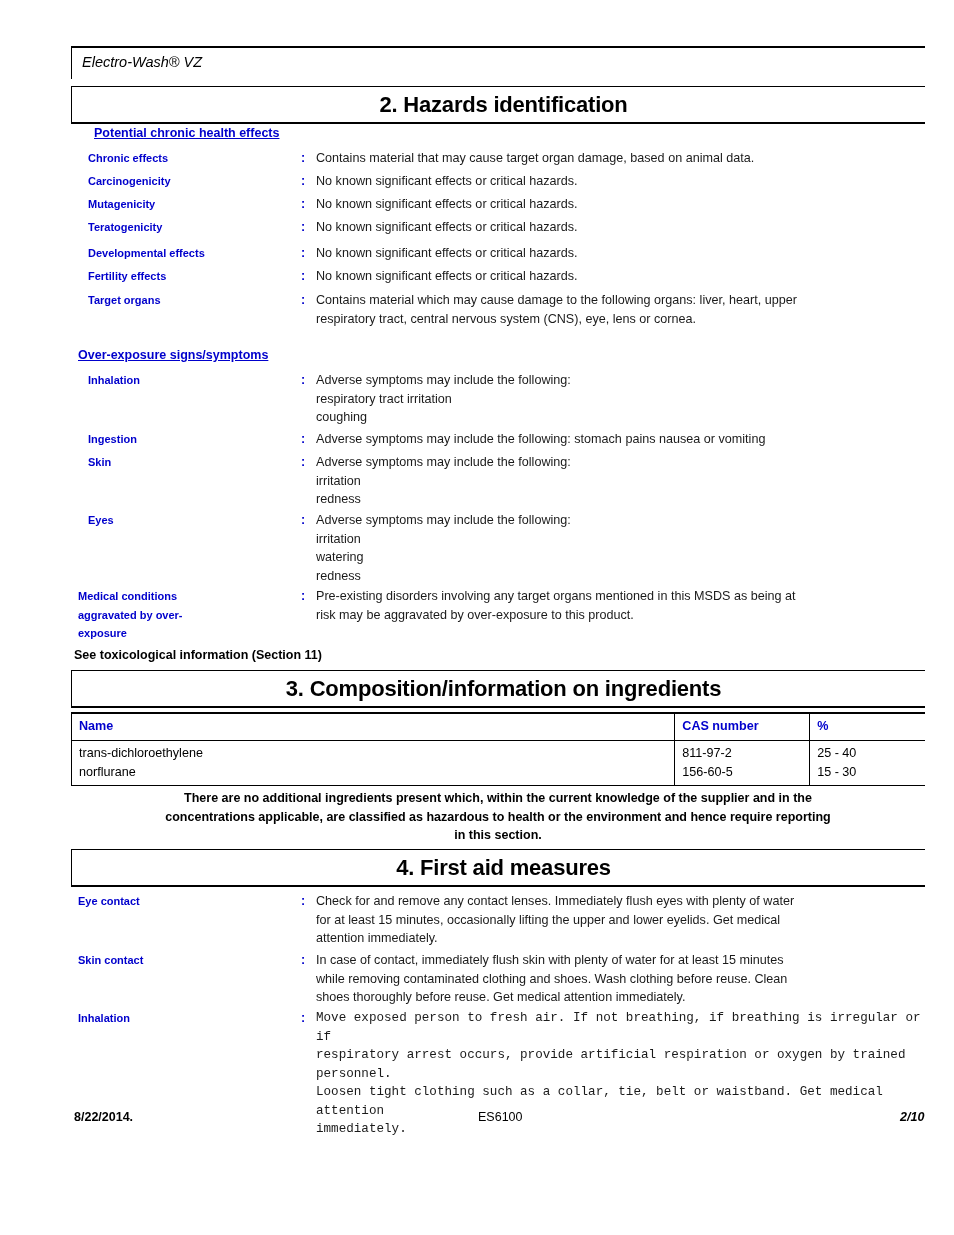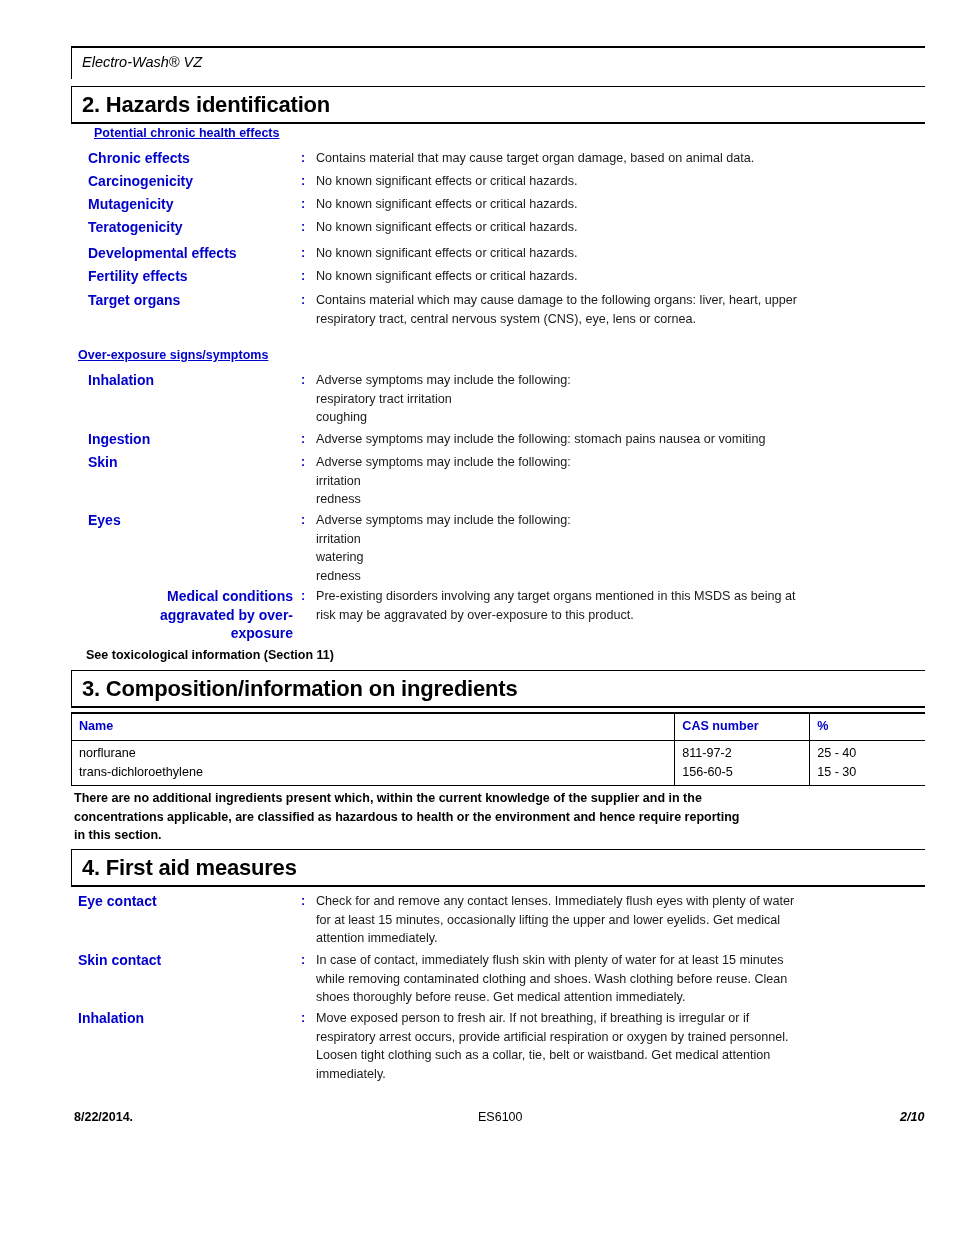--- a/index.html
+++ b/index.html
@@ -49,20 +49,21 @@
     position: absolute;
     left: 71px;
     width: 854px;
     border-top: 1.5px solid #000;
     border-bottom: 2.5px solid #000;
     border-left: 1.5px solid #000;
     height: 38px;
     padding-left: 10px;
     display: flex;
     align-items: center;
+    justify-content: center;
   }
   .section-bar .sec-title {
     font-size: 22px;
     font-weight: bold;
     line-height: 1;
     white-space: nowrap;
     letter-spacing: -0.2px;
   }
 
   
@@ -79,21 +80,21 @@
 
   
   .row {
     position: absolute;
     display: block;
   }
   .row .lbl {
     position: absolute;
     left: 0;
     top: 0;
-    font-size: 14px;
+    font-size: 11px;
     font-weight: bold;
     color: #0000CC;
     line-height: 18.5px;
   }
   .row .colon {
     position: absolute;
     font-size: 12.5px;
     font-weight: bold;
     color: #0000CC;
     line-height: 18.5px;
@@ -264,57 +265,57 @@
   <div class="row" style="left:88px; top:511px; width:840px;">
     <div class="lbl">Eyes</div>
     <div class="colon" style="left:213px;">:</div>
     <div class="val" style="left:228px; width:612px;">Adverse symptoms may include the following:
 irritation
 watering
 redness</div>
   </div>
 
   <div class="row" style="left:78px; top:587px; width:850px;">
-    <div class="lbl" style="white-space:pre-line; width:215px;text-align:right;">Medical conditions
+    <div class="lbl" style="white-space:pre-line; width:215px;">Medical conditions
 aggravated by over-
 exposure</div>
     <div class="colon" style="left:223px;">:</div>
     <div class="val" style="left:238px; width:612px;">Pre-existing disorders involving any target organs mentioned in this MSDS as being at
 risk may be aggravated by over-exposure to this product.</div>
   </div>
 
-  <div class="bold-note" style="left:74px; top:646px; width:840px;margin-left:12px;">See toxicological information (Section 11)</div>
+  <div class="bold-note" style="left:74px; top:646px; width:840px;">See toxicological information (Section 11)</div>
 
   <div class="section-bar" style="top:670px;">
     <div class="sec-title">3. Composition/information on ingredients</div>
   </div>
 
   <div class="tbl" style="top:712px;">
     <div class="tr head-row">
       <div class="th col-name">Name</div>
       <div class="th col-cas">CAS number</div>
       <div class="th col-pct">%</div>
     </div>
     <div class="tr body-row">
       <div class="td col-name">
+        <div>trans-dichloroethylene</div>
         <div>norflurane</div>
-        <div>trans-dichloroethylene</div>
       </div>
       <div class="td col-cas">
         <div>811-97-2</div>
         <div>156-60-5</div>
       </div>
       <div class="td col-pct">
         <div>25 - 40</div>
         <div>15 - 30</div>
       </div>
     </div>
   </div>
 
-  <div class="bold-note" style="left:74px; top:789px; width:848px; white-space:pre-line;">There are no additional ingredients present which, within the current knowledge of the supplier and in the
+  <div class="bold-note" style="left:74px; top:789px; width:848px; white-space:pre-line;text-align:center;">There are no additional ingredients present which, within the current knowledge of the supplier and in the
 concentrations applicable, are classified as hazardous to health or the environment and hence require reporting
 in this section.</div>
 
   <div class="section-bar" style="top:849px;">
     <div class="sec-title">4. First aid measures</div>
   </div>
 
   <div class="row" style="left:78px; top:892px; width:850px;">
     <div class="lbl">Eye contact</div>
     <div class="colon" style="left:223px;">:</div>
@@ -327,21 +328,21 @@
     <div class="lbl">Skin contact</div>
     <div class="colon" style="left:223px;">:</div>
     <div class="val" style="left:238px; width:615px;">In case of contact, immediately flush skin with plenty of water for at least 15 minutes
 while removing contaminated clothing and shoes.  Wash clothing before reuse.  Clean
 shoes thoroughly before reuse.  Get medical attention immediately.</div>
   </div>
 
   <div class="row" style="left:78px; top:1009px; width:850px;">
     <div class="lbl">Inhalation</div>
     <div class="colon" style="left:223px;">:</div>
-    <div class="val" style="left:238px; width:615px;">Move exposed person to fresh air.  If not breathing, if breathing is irregular or if
+    <div class="val" style="left:238px; width:615px;font-family:Liberation Mono, monospace;">Move exposed person to fresh air.  If not breathing, if breathing is irregular or if
 respiratory arrest occurs, provide artificial respiration or oxygen by trained personnel.
 Loosen tight clothing such as a collar, tie, belt or waistband.  Get medical attention
 immediately.</div>
   </div>
 
   <div class="footer">
     <div class="f-date">8/22/2014.</div>
     <div class="f-code">ES6100</div>
     <div class="f-page">2/10</div>
   </div>

